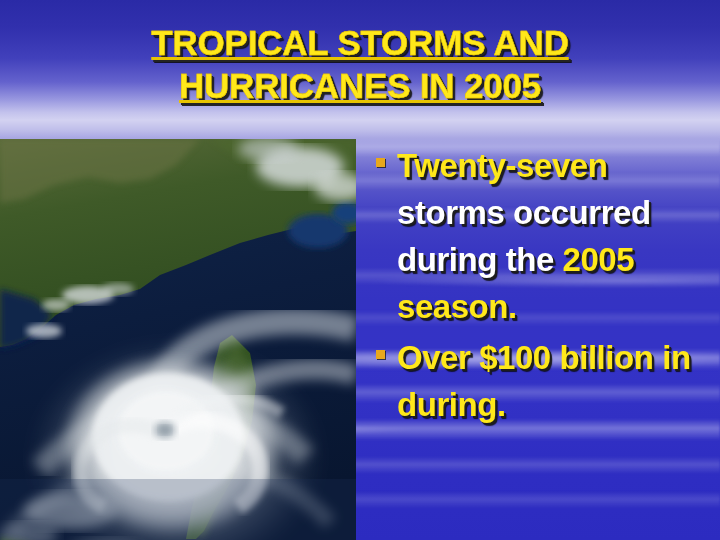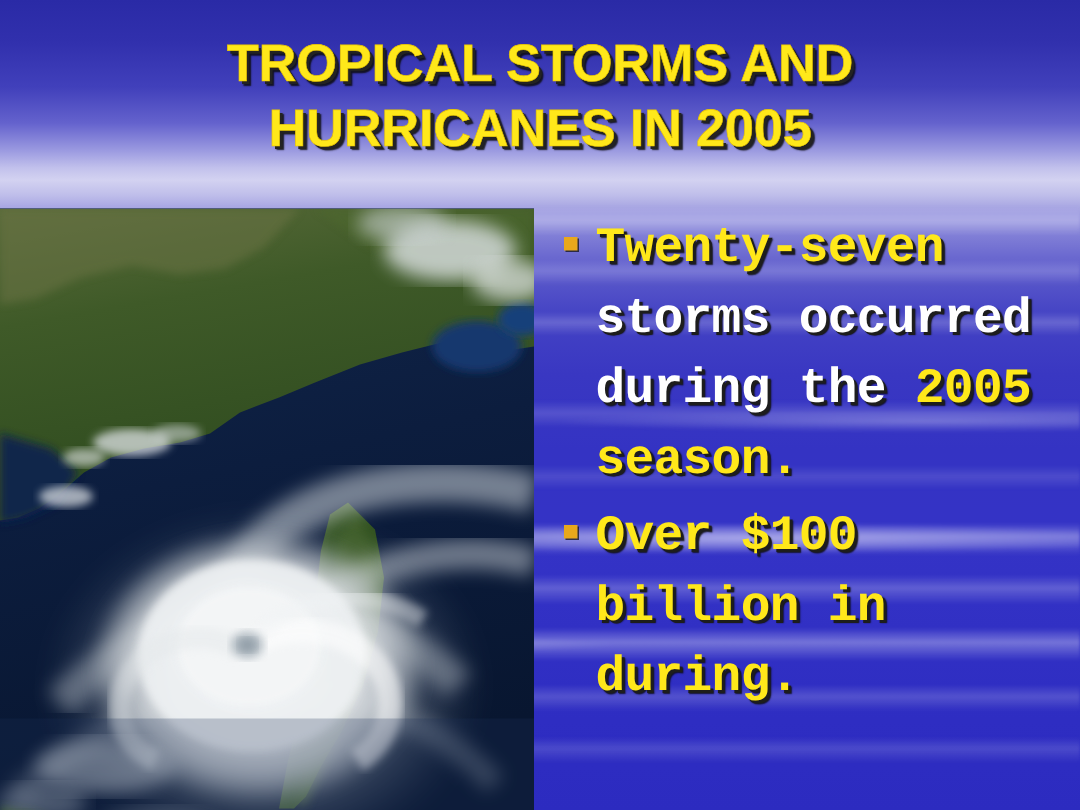--- a/index.html
+++ b/index.html
@@ -102,20 +102,21 @@
     text-align: center;
     font-size: 35px;
     line-height: 43px;
     font-weight: bold;
     letter-spacing: -0.2px;
     color: #ffe81a;
     text-shadow:
       2px 2px 0 #232323,
       3px 3px 1px rgba(10,10,10,.85);
     white-space: pre-line;
+    text-decoration: underline;
     -webkit-text-stroke: 0.4px #e8c400;
   }
 
   
   #photo {
     position: absolute;
     left: 0;
     top: 139px;
     width: 356px;
     height: 401px;
@@ -132,21 +133,20 @@
     width: 350px;
   }
   .bullet {
     position: relative;
     padding-left: 27px;
     font-size: 33px;
     line-height: 47px;
     font-weight: bold;
     letter-spacing: -0.45px;
     margin-bottom: 4px;
-    font-family: Liberation Mono, monospace;
   }
   .bullet .marker {
     position: absolute;
     left: 6px;
     top: 16px;
     width: 9px;
     height: 9px;
     background: #e8a81c;
     box-shadow: 1px 1px 0 rgba(20,20,20,.75);
   }

